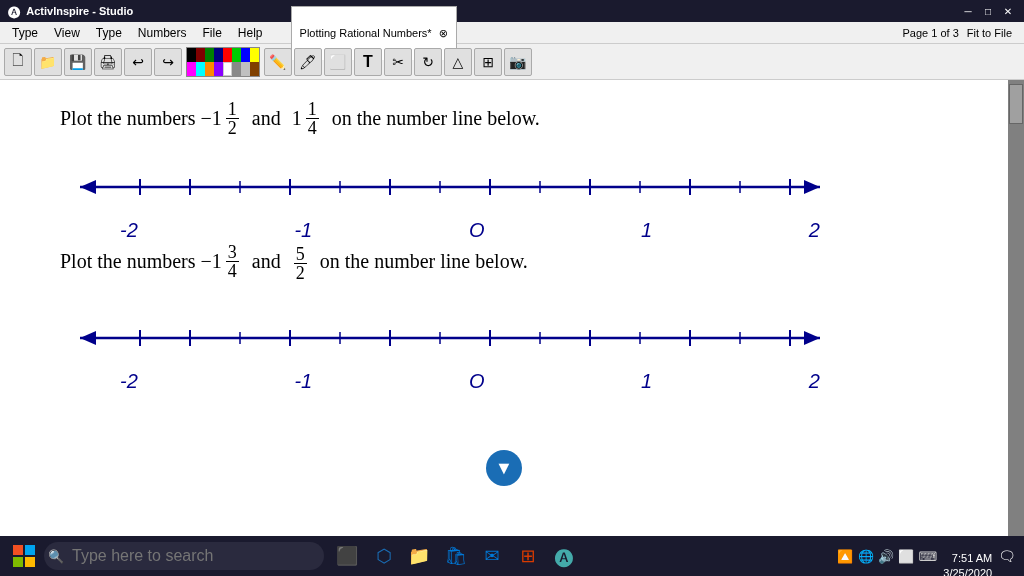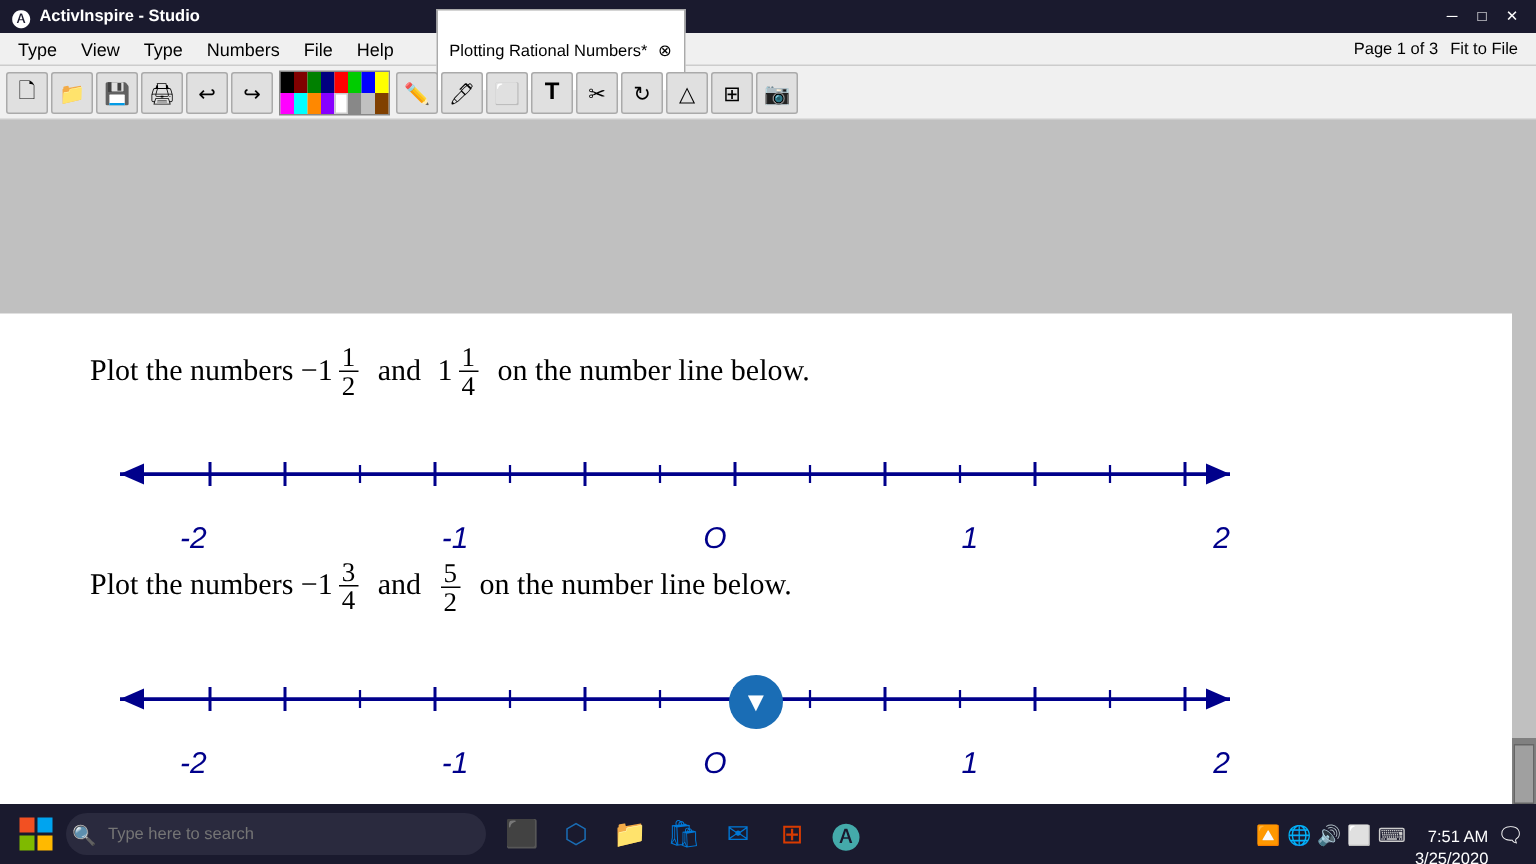--- a/index.html
+++ b/index.html
@@ -63,21 +63,20 @@
       border: 1px solid #aaa;
       display: flex; align-items: center; justify-content: center;
       cursor: pointer; font-size: 14px; border-radius: 2px;
     }
     .color-cell { width: 9px; height: 14px; }
 
     
     .app-body {
       display: flex;
       height: calc(576px - 22px - 22px - 36px - 40px);
-      align-items: flex-end;
     }
 
     
     .canvas-area {
       flex: 1;
       background: white;
       position: relative;
       overflow: hidden;
     }
 
@@ -115,21 +114,21 @@
       display: flex; align-items: center; justify-content: center;
       cursor: pointer;
     }
     .taskbar-search {
       background: #2a2a3e;
       border: none;
       color: #f97316;
       height: 28px;
       width: 280px;
       padding: 0 8px 0 28px;
-      font-size: 11px;
+      font-size: 16px;
       border-radius: 14px;
       margin-left: 4px;
       outline: none;
     }
     .taskbar-search-wrap {
       position: relative;
       display: flex;
       align-items: center;
     }
     .taskbar-search-icon {

